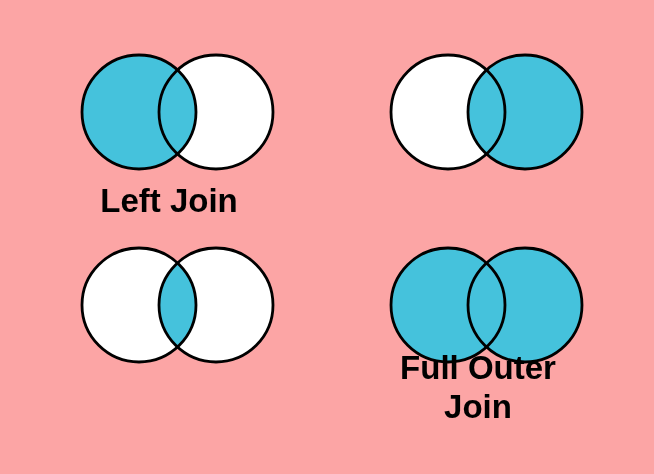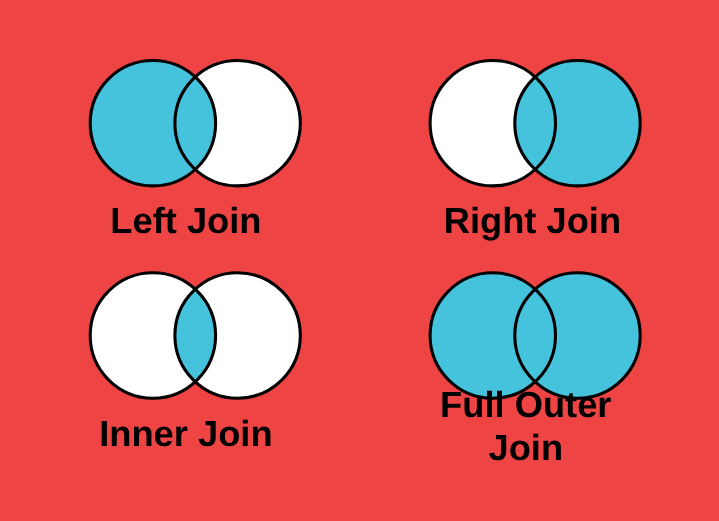--- a/index.html
+++ b/index.html
@@ -4,21 +4,21 @@
 <style>
   html, body {
     margin: 0;
     padding: 0;
     background: #ffffff;
   }
   .canvas {
     position: relative;
     width: 654px;
     height: 474px;
-    background: #ef4444;
+    background: #fca5a5;
     overflow: hidden;
     font-family: "Liberation Sans", sans-serif;
   }
   .venn-svg {
     position: absolute;
     left: 0;
     top: 0;
   }
   .join-label {
     position: absolute;
@@ -70,19 +70,17 @@
 
     <circle cx="139" cy="305" r="57" fill="none" stroke-width="2.8" stroke="#000000"></circle>
     <circle cx="216" cy="305" r="57" fill="none" stroke-width="2.8" stroke="#000000"></circle>
 
     <circle cx="448" cy="305" r="57" fill="none" stroke-width="2.8" stroke="#000000"></circle>
     <circle cx="525" cy="305" r="57" fill="none" stroke-width="2.8" stroke="#000000"></circle>
   </svg>
 
   <div class="join-label label-left-join">Left Join</div>
 
-  <div class="join-label label-right-join">Right Join</div>
 
-  <div class="join-label label-inner-join">Inner Join</div>
 
   <div class="join-label label-full-outer-join">Full Outer Join</div>
 
 </div>
 
 </body></html>

